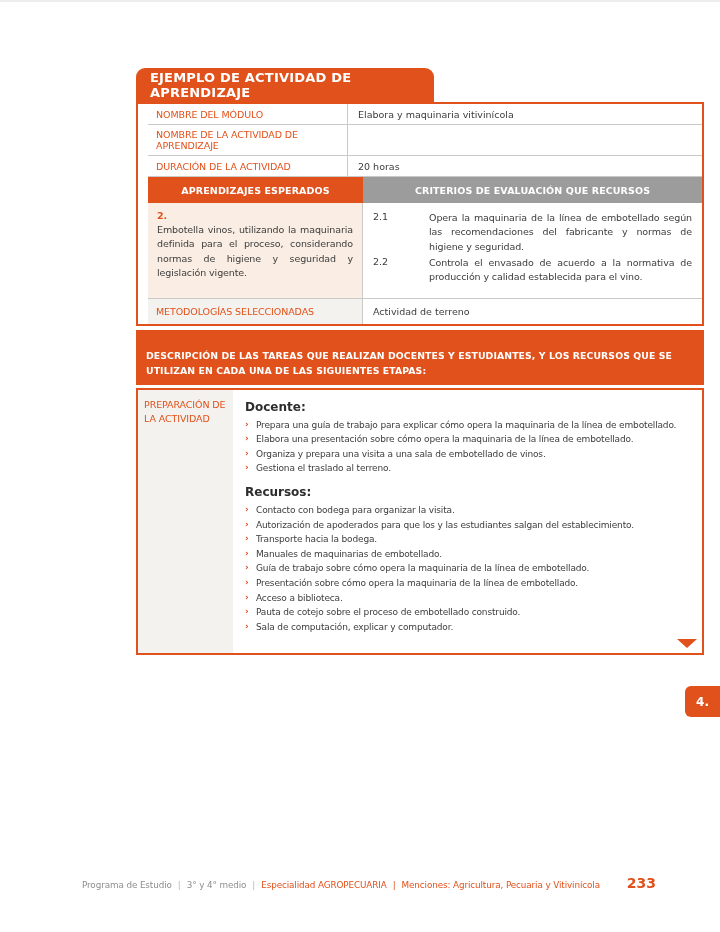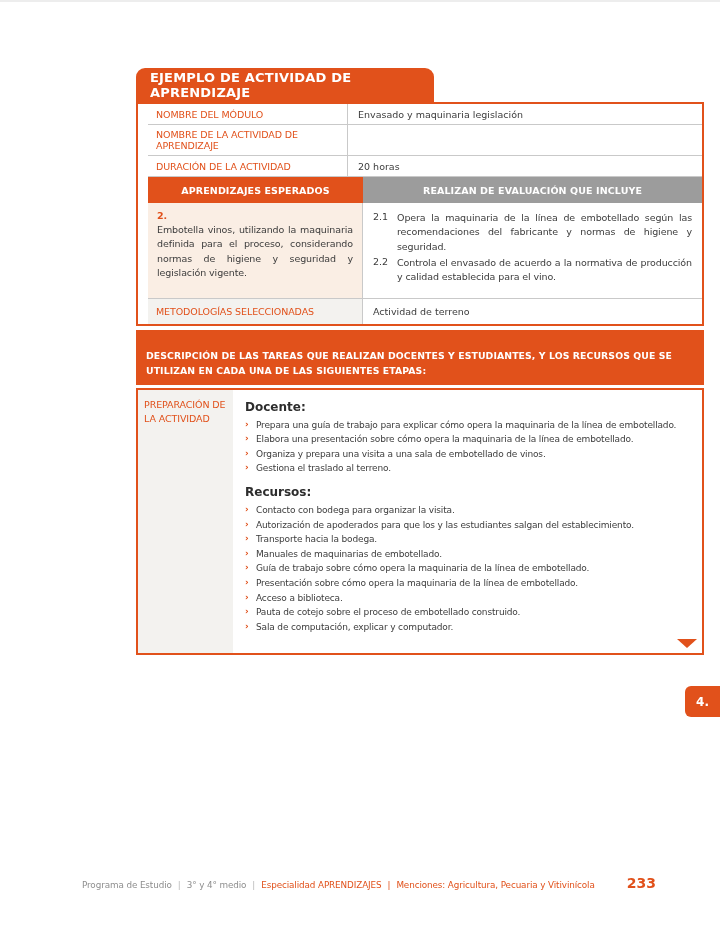--- a/index.html
+++ b/index.html
@@ -32,21 +32,21 @@
   .head-row{display:grid;grid-template-columns:215px 1fr;}
   .head-cell{height:26px;color:#fff;font-size:9.5px;font-weight:bold;display:flex;align-items:center;justify-content:center;letter-spacing:0.1px;}
   .head-left{background:var(--orange);}
   .head-right{background:var(--gray-head);}
 
   .content-row{display:grid;grid-template-columns:215px 1fr;border-bottom:1px solid var(--border);min-height:96px;}
   .learning-cell{background:var(--peach);padding:7px 9px 9px;border-right:1px solid var(--border);font-size:9.5px;color:var(--text);}
   .learning-num{color:var(--orange);font-weight:bold;display:block;margin-bottom:2px;}
   .learning-text{text-align:justify;line-height:1.5;letter-spacing:-0.1px;}
   .criteria-cell{padding:8px 10px;font-size:9.5px;color:var(--text);}
-  .crit{display:flex;margin-bottom:2px;}
+  .crit{display:flex;margin-bottom:2px;gap:32px;}
   .crit-num{flex:0 0 24px;}
   .crit-text{flex:1;text-align:justify;line-height:1.5;letter-spacing:-0.1px;}
 
   .meth-row{display:grid;grid-template-columns:215px 1fr;min-height:25px;}
   .meth-label{background:var(--lightgray);color:var(--orange);font-size:9.5px;padding:5px 8px;
     border-right:1px solid var(--border);display:flex;align-items:center;letter-spacing:-0.1px;}
   .meth-value{font-size:9.5px;padding:5px 10px;color:var(--text);display:flex;align-items:center;}
 
   .banner{margin-top:4px;background:var(--orange);color:#fff;font-weight:bold;font-size:9.3px;
     padding:19px 10px 6px;line-height:1.6;letter-spacing:0.1px;}
@@ -82,33 +82,33 @@
   <div class="doc">
 
     <div class="title-tab">
       <span>EJEMPLO DE ACTIVIDAD DE APRENDIZAJE</span>
     </div>
 
     <div class="table">
 
       <div class="info-row">
         <div class="info-label">NOMBRE DEL MÓDULO</div>
-        <div class="info-value">Envasado y maquinaria legislación</div>
+        <div class="info-value">Elabora y maquinaria vitivinícola</div>
       </div>
       <div class="info-row">
         <div class="info-label">NOMBRE DE LA ACTIVIDAD DE APRENDIZAJE</div>
       </div>
       <div class="info-row">
         <div class="info-label">DURACIÓN DE LA ACTIVIDAD</div>
         <div class="info-value">20 horas</div>
       </div>
 
       <div class="head-row">
         <div class="head-cell head-left">APRENDIZAJES ESPERADOS</div>
-        <div class="head-cell head-right">REALIZAN DE EVALUACIÓN QUE INCLUYE</div>
+        <div class="head-cell head-right">CRITERIOS DE EVALUACIÓN QUE RECURSOS</div>
       </div>
 
       <div class="content-row">
         <div class="learning-cell">
           <span class="learning-num">2.</span>
           <div class="learning-text">Embotella vinos, utilizando la maquinaria definida para el proceso, considerando normas de higiene y seguridad y legislación vigente.</div>
         </div>
         <div class="criteria-cell">
           <div class="crit">
             <span class="crit-num">2.1</span>
@@ -157,18 +157,18 @@
 
         <div class="arrow"></div>
       </div>
     </div>
 
   </div>
 
   <div class="side-tab">4.</div>
 
   <div class="footer">
-    <span>Programa de Estudio</span><span class="sep">|</span><span>3° y 4° medio</span><span class="sep">|</span><span class="f-orange">Especialidad APRENDIZAJES</span><span class="sep sep-o">|</span><span class="f-orange">Menciones: Agricultura, Pecuaria y Vitivinícola</span>
+    <span>Programa de Estudio</span><span class="sep">|</span><span>3° y 4° medio</span><span class="sep">|</span><span class="f-orange">Especialidad AGROPECUARIA</span><span class="sep sep-o">|</span><span class="f-orange">Menciones: Agricultura, Pecuaria y Vitivinícola</span>
   </div>
 
   <div class="page-number">233</div>
 
 </div>
 
 </body></html>

